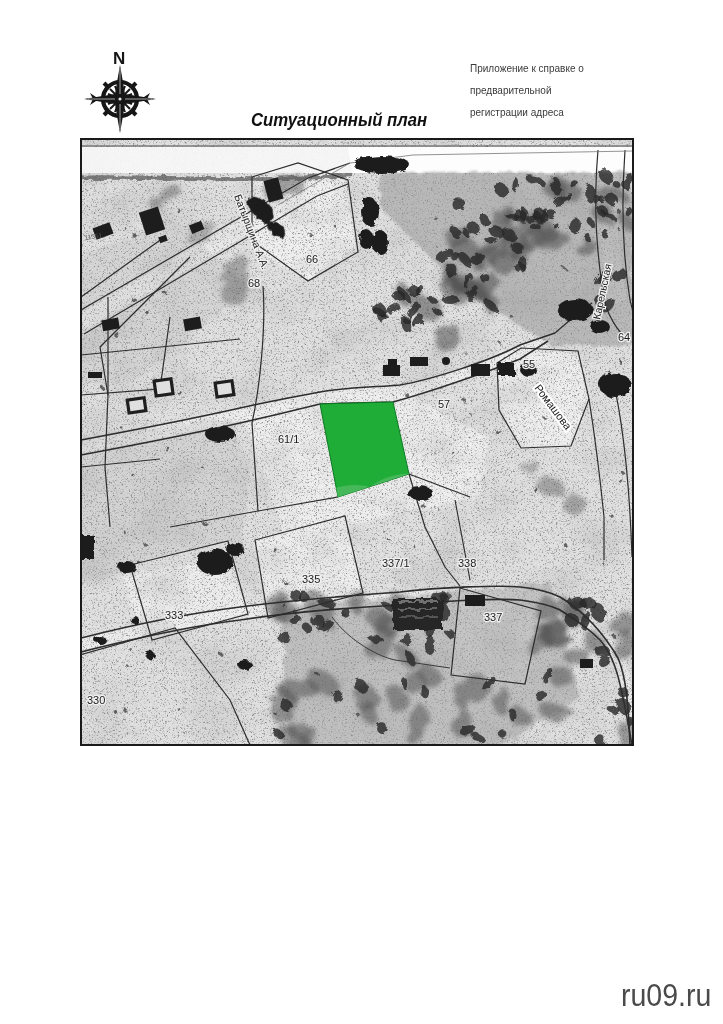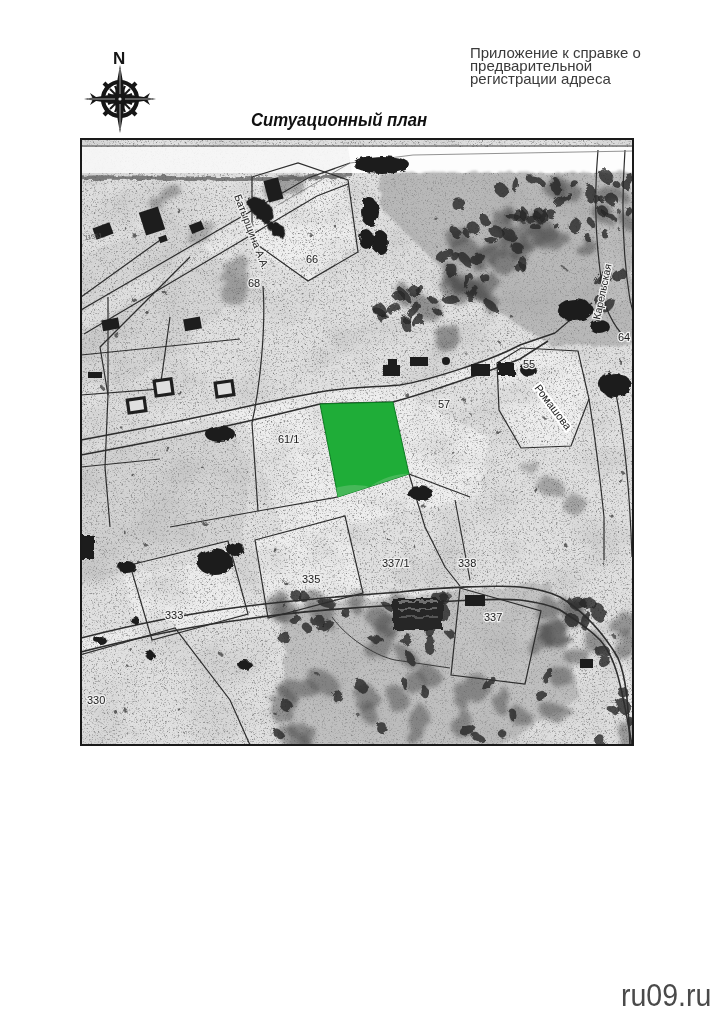--- a/index.html
+++ b/index.html
@@ -1,16 +1,16 @@
 <!DOCTYPE html>
 <html><head><meta charset="utf-8">
 <style>
 html,body{margin:0;padding:0;background:#fff}
 body{width:723px;height:1024px;position:relative;overflow:hidden;font-family:"Liberation Sans",sans-serif}
-.note{position:absolute;left:470px;top:46px;font-size:15px;line-height:13px;color:#3a3a3a}
+.note{position:absolute;left:470px;top:58px;font-size:10px;line-height:22px;color:#3a3a3a}
 .title{position:absolute;left:251px;top:109px;font-size:18.5px;font-weight:bold;font-style:italic;color:#101010;transform:scaleX(.905);transform-origin:left top}
 .wm{position:absolute;left:621px;top:978px;font-size:31px;color:#4a4a4a;transform:scaleX(.92);transform-origin:left top}
 </style></head>
 <body>
 
 <svg style="position:absolute;left:82px;top:47px" width="78" height="94" viewBox="0 0 78 94">
   <g fill="#161616" stroke="none">
     <text x="31" y="17" font-family="Liberation Sans,sans-serif" font-size="17" font-weight="bold">N</text>
 
     <circle cx="38" cy="52" r="17" fill="none" stroke="#161616" stroke-width="4.2"></circle>

